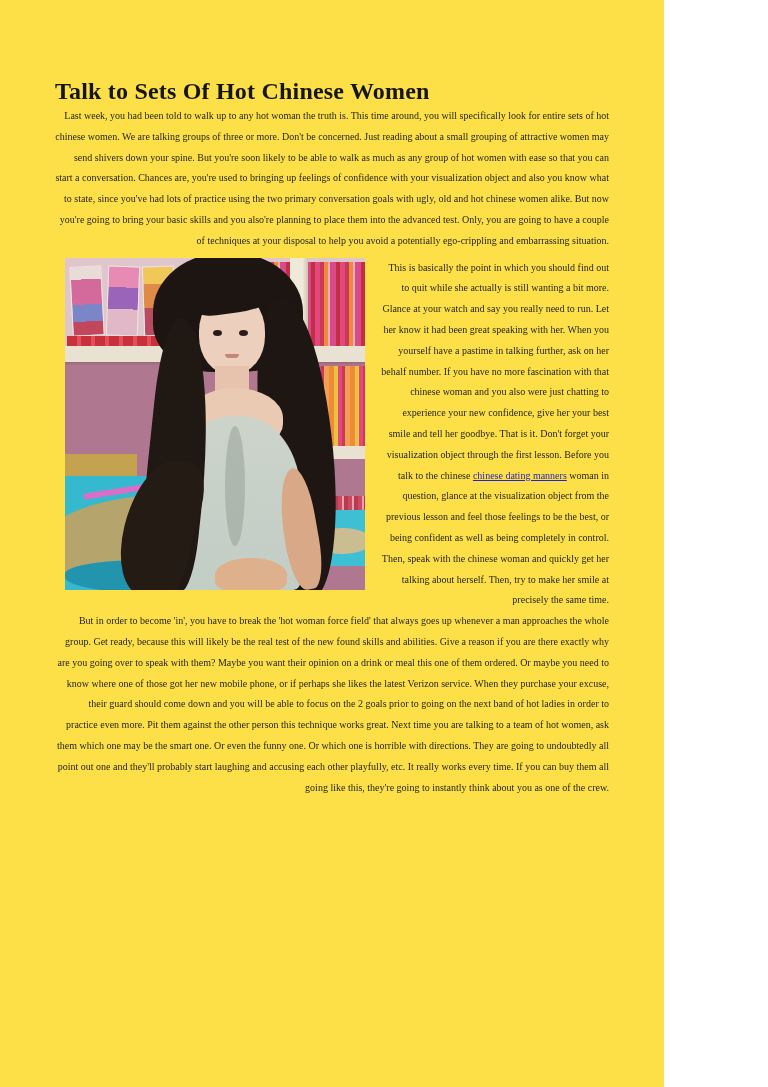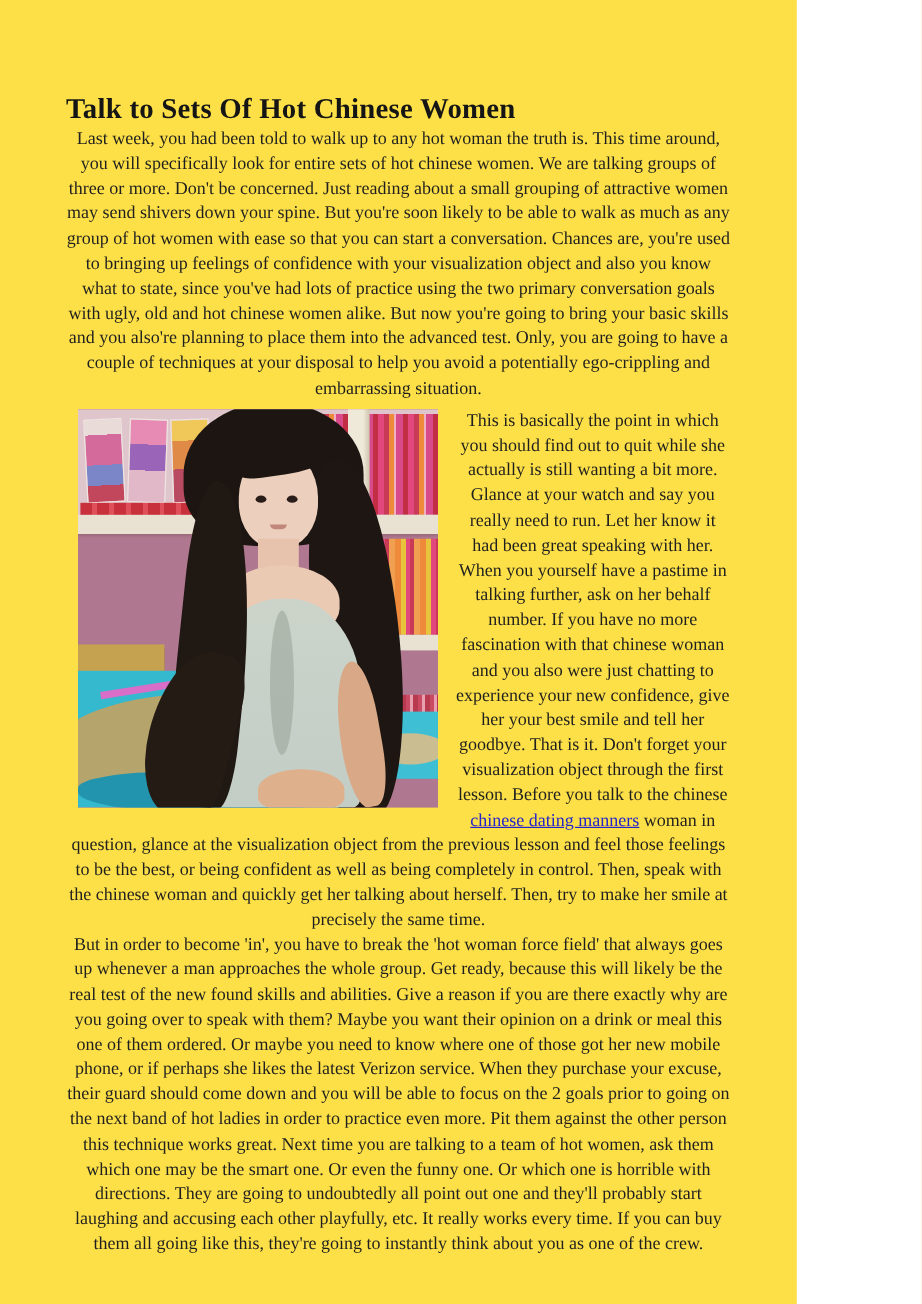--- a/index.html
+++ b/index.html
@@ -1,19 +1,19 @@
 <!DOCTYPE html>
 <html><head>
 <meta charset="utf-8">
 <style>
   html,body{margin:0;padding:0;background:#ffffff;}
   body{width:768px;min-height:1087px;font-family:"Liberation Serif",serif;color:#1f1f1f;}
   .page{width:664px;min-height:1087px;box-sizing:border-box;padding:76px 55px 40px 55px;background:#fde047;}
   h1.title{font-size:24px;line-height:30px;font-weight:bold;margin:0;letter-spacing:.2px;color:#151515;}
-  p.body-text{font-size:15px;line-height:20.8px;margin:0;text-align:center;}
+  p.body-text{font-size:10px;line-height:20.8px;margin:0;text-align:right;}
   .p1{margin-top:34px;}
   .p2{margin-top:6px;}
   .p3{margin-top:22px;}
   a.inline-link{color:#2424cc;text-decoration:underline;}
   
   .photo{float:left;width:300px;height:332px;margin:0 14px 14px 10px;position:relative;overflow:hidden;background:#b07890;}
   .photo *{position:absolute;}
   .wall-top{left:0;top:0;width:300px;height:95px;background:#dfc6cc;}
   .mag{top:8px;width:30px;height:68px;border:1px solid #efe3e0;}
   .mag1{left:6px;background:linear-gradient(180deg,#e9dcd8 0 18%,#d46a9c 18% 55%,#7a86c8 55% 80%,#c2475c 80%);transform:rotate(-3deg);}

